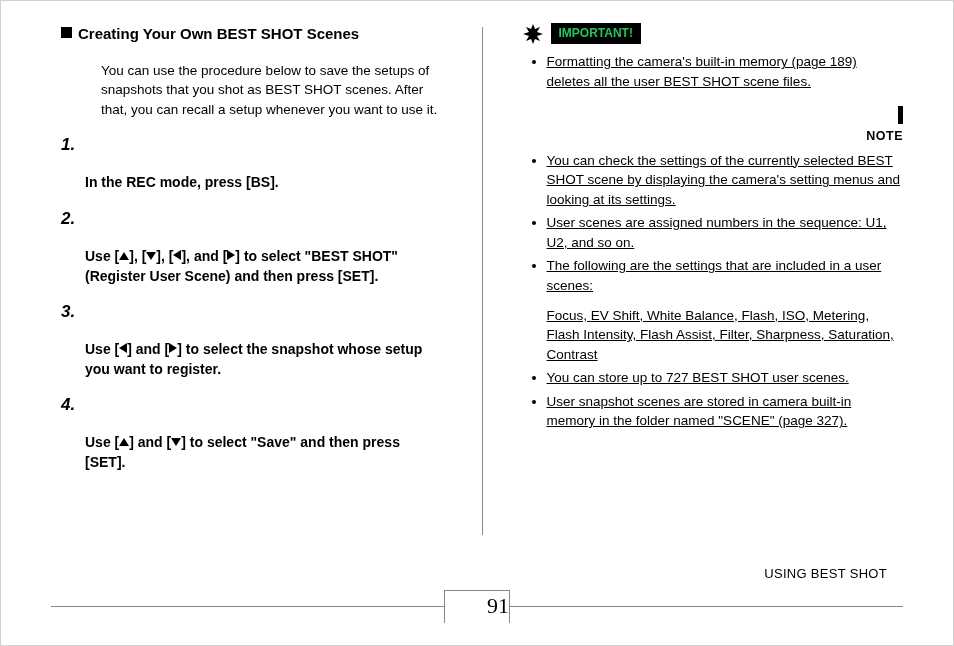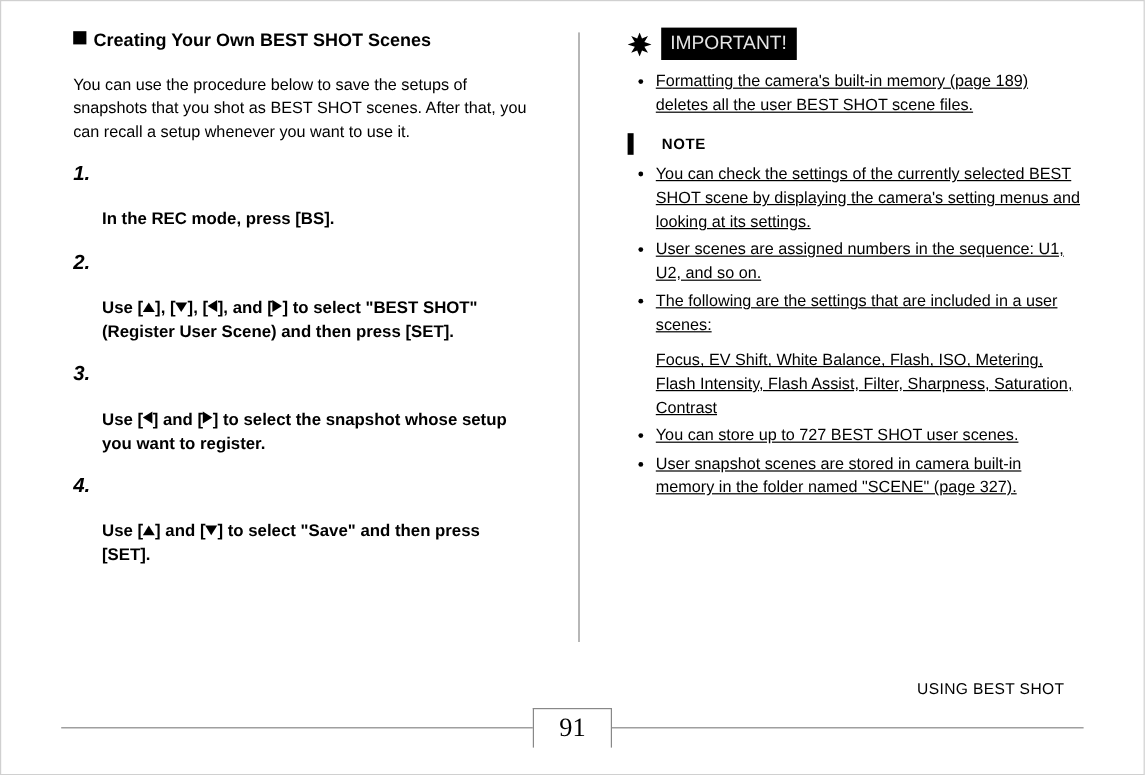--- a/index.html
+++ b/index.html
@@ -36,21 +36,21 @@
     margin-bottom: 16px;
   }
   .sq {
     display: inline-block;
     width: 11px;
     height: 11px;
     background: #000;
     vertical-align: 1px;
     margin-right: 6px;
   }
-  .intro { font-size: 13.5px; line-height: 1.45; margin-bottom: 14px; }
+  .intro { font-size: 13.5px; line-height: 1.45; margin-bottom: 14px; margin-left: 40px; }
   .step { display: flex; margin-bottom: 14px; }
   .step-num {
     font-weight: bold;
     font-style: italic;
     font-size: 17px;
     min-width: 24px;
   }
   .step-body { flex: 1; }
   .step-title { font-weight: bold; font-size: 14px; line-height: 1.4; margin-top: 40px; }
   .step-sub { font-size: 13px; line-height: 1.4; margin-top: 4px; }
@@ -63,41 +63,41 @@
   .adown { border-left:5px solid transparent; border-right:5px solid transparent; border-top:8px solid #000; }
   .aleft { border-top:5px solid transparent; border-bottom:5px solid transparent; border-right:8px solid #000; }
   .aright { border-top:5px solid transparent; border-bottom:5px solid transparent; border-left:8px solid #000; }
 
   .imp-row { display:flex; align-items:center; gap:8px; margin-bottom:8px; }
   .burst {
     width: 20px; height: 20px; position: relative; flex:0 0 20px;
   }
   .burst svg { width:20px; height:20px; display:block; }
   .imp-label {
-    background:#000; color:#e5e5e5; font-weight:normal; font-size:16px;
+    background:#000; color:#22c55e; font-weight:bold; font-size:12px;
     padding:2px 8px;
   }
   ul.blist { list-style: disc; padding-left: 24px; font-size:13.5px; line-height:1.45; }
   ul.blist li { margin-bottom: 4px; text-decoration: underline; }
   ul.blist li .sub { display:block; margin-top:10px; }
-  .note-row { display:flex; align-items:center; gap:24px; margin: 14px 0 6px 0; }
+  .note-row { display:flex; align-items:flex-end; gap:3px; margin: 14px 0 6px 0; flex-direction: column; }
   .note-bar { width:5px; height:18px; background:#000; }
   .note-label { font-weight:bold; font-size:12.5px; letter-spacing:0.5px; }
 
   .footer {
     position:absolute;
     bottom: 22px;
     left: 50px; right: 50px;
     display:flex;
     align-items:center;
   }
   .ft-line { flex:1; height:1px; background:#888; }
   .page-box {
     width: 66px;
-    text-align:center;
+    text-align:right;
     font-size: 22px;
     border:1px solid #888;
     border-bottom:none;
     padding: 2px 0 4px;
     font-family: "Times New Roman", serif;
   }
   .ft-chapter {
     position:absolute;
     right:16px;
     top:-24px;

